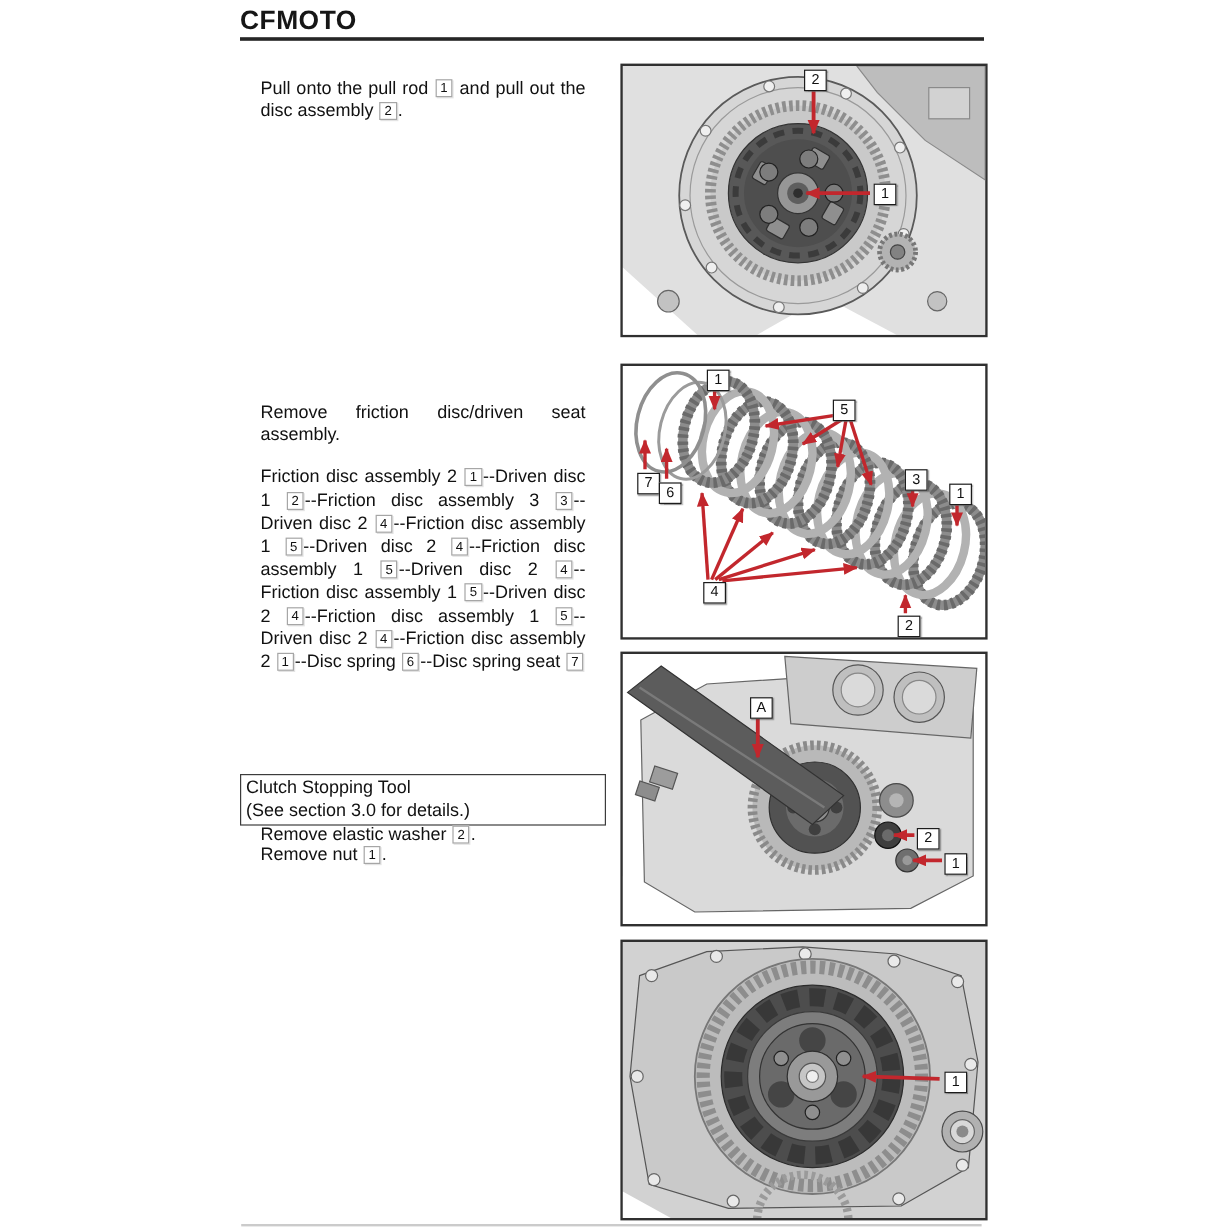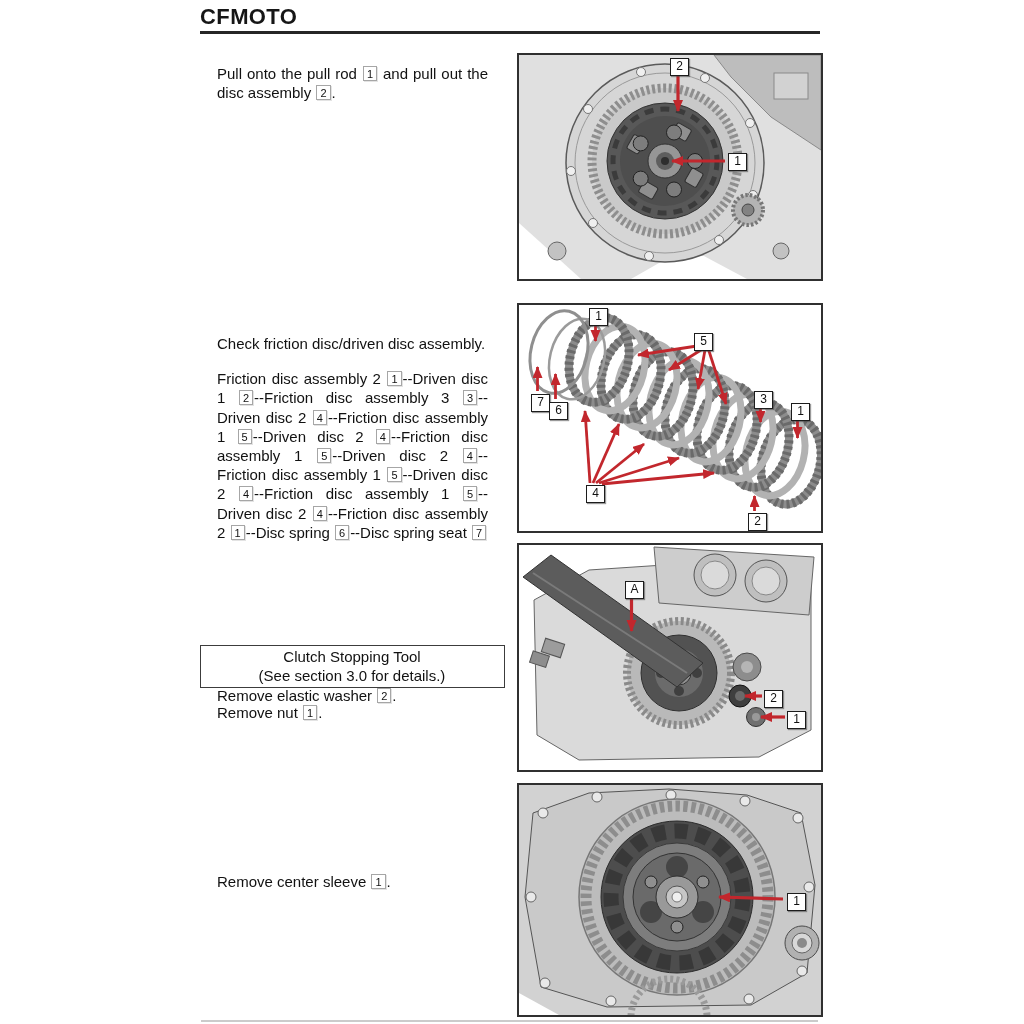--- a/index.html
+++ b/index.html
@@ -5,61 +5,58 @@
   html,body{margin:0;padding:0;background:#fff;}
   .page{position:relative;width:1020px;height:1024px;background:#ffffff;overflow:hidden;
         font-family:"Liberation Sans",sans-serif;color:#111;}
   .brand{position:absolute;left:200px;top:4px;font-size:22px;font-weight:bold;letter-spacing:.4px;color:#161616;}
   .brand-rule{position:absolute;left:200px;top:31px;width:620px;height:3px;background:#262626;}
   .txt{position:absolute;left:201px;width:303px;font-size:15px;line-height:19.2px;text-align:justify;}
   .txt p{margin:16px;}
   .cbox{display:inline-block;border:1px solid #a6a6a6;background:#fff;font-size:11px;line-height:12px;
         padding:1px 3px 0 3px;margin:0 1px;vertical-align:1px;box-shadow:1px 1px 0 #e3e3e3;color:#111;}
   .toolbox{position:absolute;left:200px;top:645px;width:305px;box-sizing:border-box;border:1.5px solid #3c3c3c;
-        padding:1px 5px 2px 4px;font-size:15px;line-height:19.2px;text-align:center;}
+        padding:1px 5px 2px 4px;font-size:15px;line-height:19.2px;text-align:left;}
   .fig{position:absolute;left:517px;width:306px;box-sizing:border-box;border:2px solid #303030;background:#fff;}
   .fig svg{display:block;}
   .callout{position:absolute;width:17px;height:16px;background:#fff;border:1px solid #1c1c1c;
         font-size:12px;line-height:15px;text-align:center;z-index:3;color:#111;
         box-shadow:1px 1px 1px rgba(70,70,70,.55);}
   .footer-line{position:absolute;left:201px;top:1020px;width:617px;height:2px;background:#cbcbcb;}
 </style>
 </head>
 <body>
 
 <div class="page">
 
   <div class="brand">CFMOTO</div>
   <div class="brand-rule"></div>
 
   <div class="txt" style="top:48px">
     <p>Pull onto the pull rod <span class="cbox">1</span> and pull out the disc assembly <span class="cbox">2</span>.</p>
   </div>
 
   <div class="txt" style="top:318px">
-    <p>Check friction disc/driven disc assembly.</p>
+    <p>Remove friction disc/driven seat assembly.</p>
     <p>Friction disc assembly 2 <span class="cbox">1</span>--Driven disc 1 <span class="cbox">2</span>--Friction disc assembly 3 <span class="cbox">3</span>--Driven disc 2 <span class="cbox">4</span>--Friction disc assembly 1 <span class="cbox">5</span>--Driven disc 2 <span class="cbox">4</span>--Friction disc assembly 1 <span class="cbox">5</span>--Driven disc 2 <span class="cbox">4</span>--Friction disc assembly 1 <span class="cbox">5</span>--Driven disc 2 <span class="cbox">4</span>--Friction disc assembly 1 <span class="cbox">5</span>--Driven disc 2 <span class="cbox">4</span>--Friction disc assembly 2 <span class="cbox">1</span>--Disc spring <span class="cbox">6</span>--Disc spring seat <span class="cbox">7</span></p>
   </div>
 
 
   <div class="toolbox">
     <div>Clutch Stopping Tool</div>
     <div>(See section 3.0 for details.)</div>
   </div>
 
   <div class="txt" style="top:687px">
     <p>Remove nut <span class="cbox">1</span>.</p>
   </div>
   <div class="txt" style="top:670px">
     <p>Remove elastic washer <span class="cbox">2</span>.</p>
   </div>
 
-  <div class="txt" style="top:856px">
-    <p>Remove center sleeve <span class="cbox">1</span>.</p>
-  </div>
 
   <div class="fig" style="top:53px;height:228px">
     <svg width="302" height="224" viewBox="0 0 302 224">
       <defs>
         <marker id="ah1" markerUnits="userSpaceOnUse" markerWidth="13" markerHeight="11" refX="11" refY="5" orient="auto">
           <polygon points="0,0 12,5 0,10" fill="#c2272d"></polygon>
         </marker>
       </defs>
       <rect width="302" height="224" fill="#e0e0e0"></rect>
       <polygon points="195,0 302,0 302,95 252,62 212,22" fill="#bdbdbd" stroke="#8a8a8a"></polygon>

